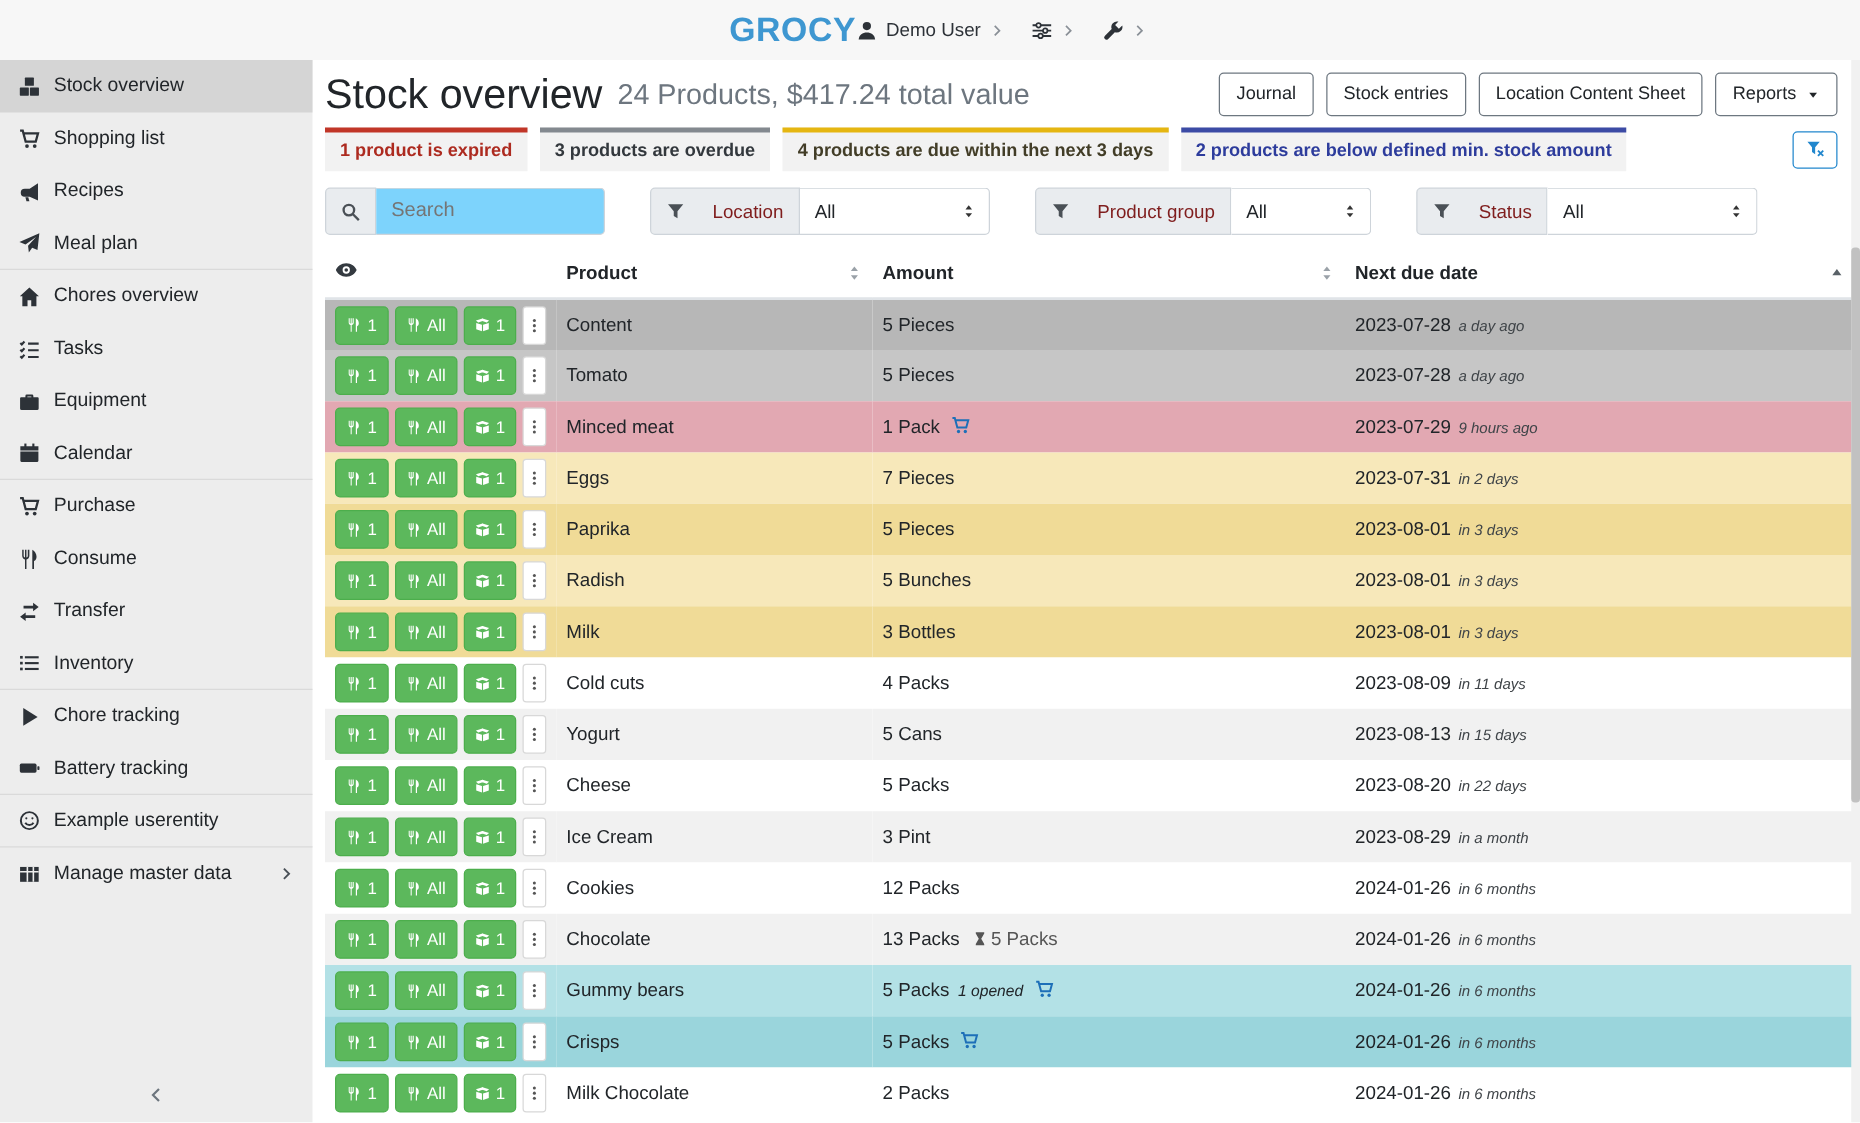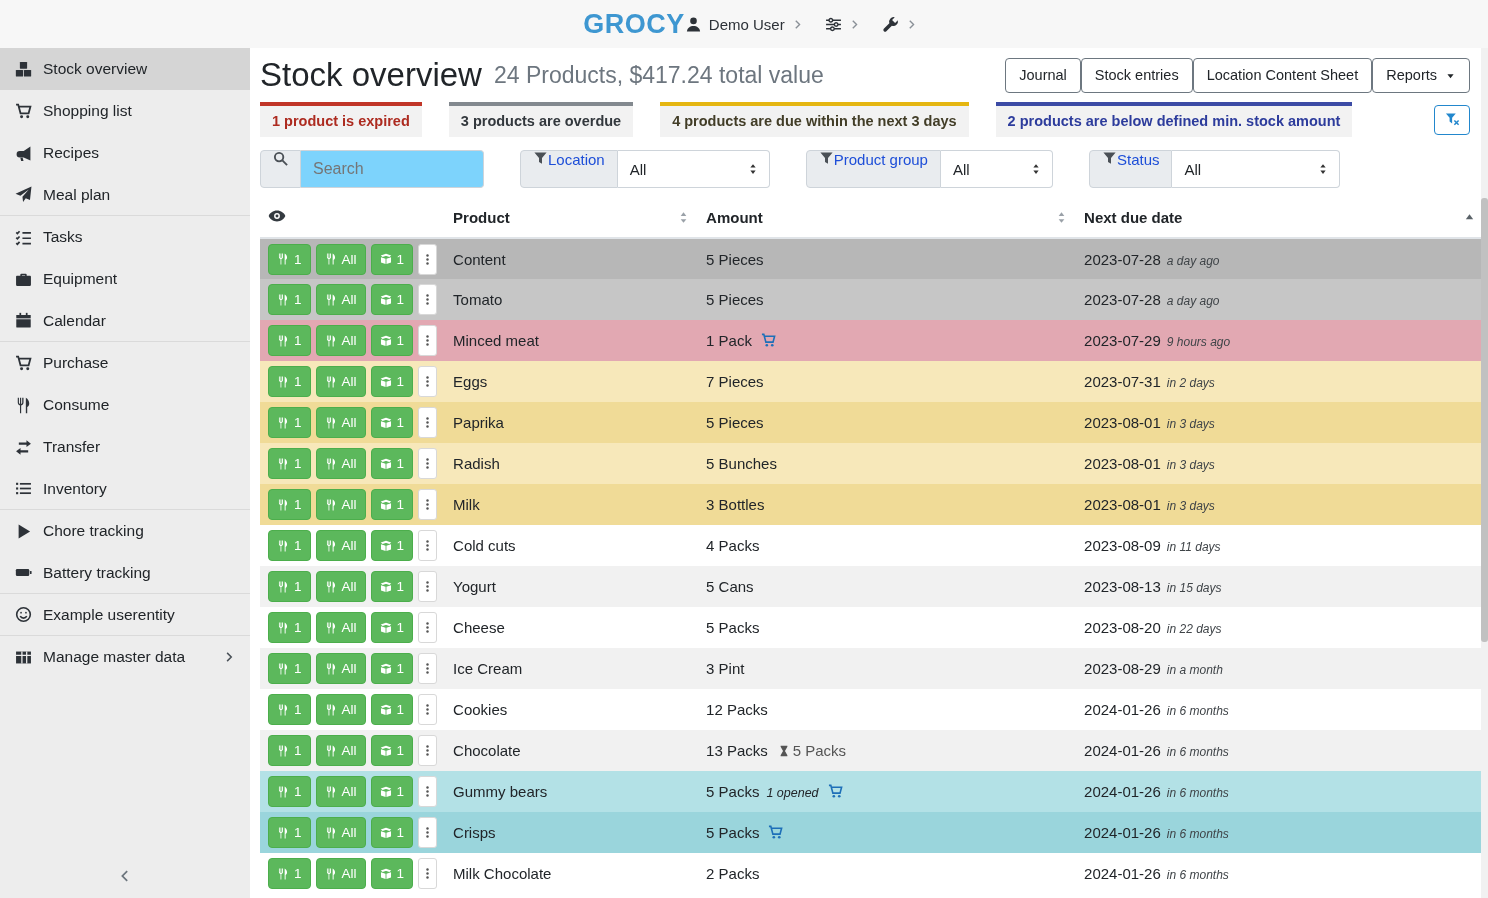--- a/index.html
+++ b/index.html
@@ -22,36 +22,36 @@
 .menu-item.divided{border-bottom:1px solid #dadada}
 .mi{width:17px;height:17px;color:#2d3238;flex-shrink:0}
 .chev-r{margin-left:auto;width:12px;height:12px;color:#495057}
 .sidebar-foot{position:absolute;left:0;right:0;bottom:0;height:45px;display:flex;align-items:center;justify-content:center;cursor:pointer;color:#6c757d}
 .cl-icon{width:14px;height:14px}
 .content{flex:1;padding:6px 4px 0 10px;overflow:hidden}
 
 .title-row{display:flex;align-items:center;padding-right:14px;margin-top:2px}
 .page-title{font-size:33px;font-weight:500;color:#212529}
 .subtitle{font-size:23px;color:#6d767f;margin-left:12px;font-weight:normal}
-.title-buttons{margin-left:auto;display:flex;}
+.title-buttons{margin-left:auto;display:flex;gap:10px}
 .btn-outline{display:flex;align-items:center;gap:8px;background:#fff;border:1px solid #6d7780;border-radius:4px;height:35px;padding:0 13px;font-size:14.5px;font-family:inherit;color:#212529;cursor:pointer}
 .bcaret{width:11px;height:11px;color:#212529}
 
-.banner-row{display:flex;align-items:flex-end;gap:27px;margin:8px 14px 0 0}
+.banner-row{display:flex;align-items:flex-end;gap:10px;margin:8px 14px 0 0}
 .banner{background:#f2f2f2;border-top:4px solid;padding:7px 12px 8px;font-weight:bold;font-size:14.5px;cursor:pointer;display:flex;align-items:center}
 .banner.expired{border-top-color:#c13628;color:#ad2b20}
 .banner.overdue{border-top-color:#83898f;color:#33383d}
 .banner.duesoon{border-top-color:#e5b611;color:#423d27}
 .banner.belowmin{border-top-color:#3c4ba5;color:#2d3c9c}
 .filter-clear{margin-left:auto;align-self:center;width:36px;height:30px;background:#fff;border:1px solid #2287cd;border-radius:4px;color:#2287cd;cursor:pointer;display:flex;align-items:center;justify-content:center}
 .fc-icon{width:15px;height:15px}
 
 .filters{display:flex;gap:36px;margin:13px 14px 12px 0}
 .input-group{display:flex;height:38px}
-.ig-pre{display:flex;align-items:flex-start;gap:0;background:#e9ecef;border:1px solid #ced4da;border-radius:4px 0 0 4px;padding:0 12px;color:#1d4ed8;font-size:15px}
+.ig-pre{display:flex;align-items:center;gap:22px;background:#e9ecef;border:1px solid #ced4da;border-radius:4px 0 0 4px;padding:0 12px;color:#7f1d1d;font-size:15px}
 .ig-pre .icn{width:15px;height:15px;color:#4a5056}
 .ig-input{border:1px solid #ced4da;border-left:0;border-radius:0 4px 4px 0;padding:0 12px;font-size:16px;font-family:inherit;color:#495057;width:183px;outline:none;background:#7dd3fc}
 .ig-select{display:flex;align-items:center;justify-content:space-between;gap:10px;border:1px solid #ced4da;border-left:0;border-radius:0 4px 4px 0;background:#fff;padding:0 10px 0 12px;font-size:15px;cursor:pointer}
 .sel-caret{width:12px;height:12px;color:#333}
 .w-loc{width:152px}.w-pg{width:112px}.w-st{width:168px}
 
 .stock-table{width:100%;border-collapse:collapse}
 .stock-table thead th{text-align:left;font-size:15px;padding:7px 8px 9px;border-bottom:2px solid #e0e4e8;font-weight:bold}
 .th-flex{display:flex;align-items:center;justify-content:space-between}
 .sort-ic{width:13px;height:13px;color:#9aa1a8;cursor:pointer}
@@ -160,20 +160,28 @@
           </span>
           <span>Recipes</span>
         </div>
         <div class="menu-item divided">
           <span class="icn mi">
             <svg viewBox="0 0 16 16" fill="currentColor">
               <path d="M15.5.5.5 7.2l4.6 1.9L13 3.4 7 10l.6 5 2.5-3.5 4 1.6z"></path>
             </svg>
           </span>
           <span>Meal plan</span>
+        </div>
+        <div class="menu-item">
+          <span class="icn mi">
+            <svg viewBox="0 0 16 16" fill="currentColor">
+              <path d="M8 1 .8 7.6h1.9V15h3.9v-4.4h2.8V15h3.9V7.6h1.9z"></path>
+            </svg>
+          </span>
+          <span>Chores overview</span>
         </div>
         <div class="menu-item">
           <span class="icn mi">
             <svg viewBox="0 0 16 16" fill="none" stroke="currentColor" stroke-width="1.6">
               <path d="M1.2 3.2l1.1 1.1 2-2.2"></path>
               <path d="M1.2 8.2l1.1 1.1 2-2.2"></path>
               <path d="M1.2 13.2l1.1 1.1 2-2.2"></path>
               <path d="M7 3.7h8M7 8.7h8M7 13.7h8"></path>
             </svg>
           </span>

